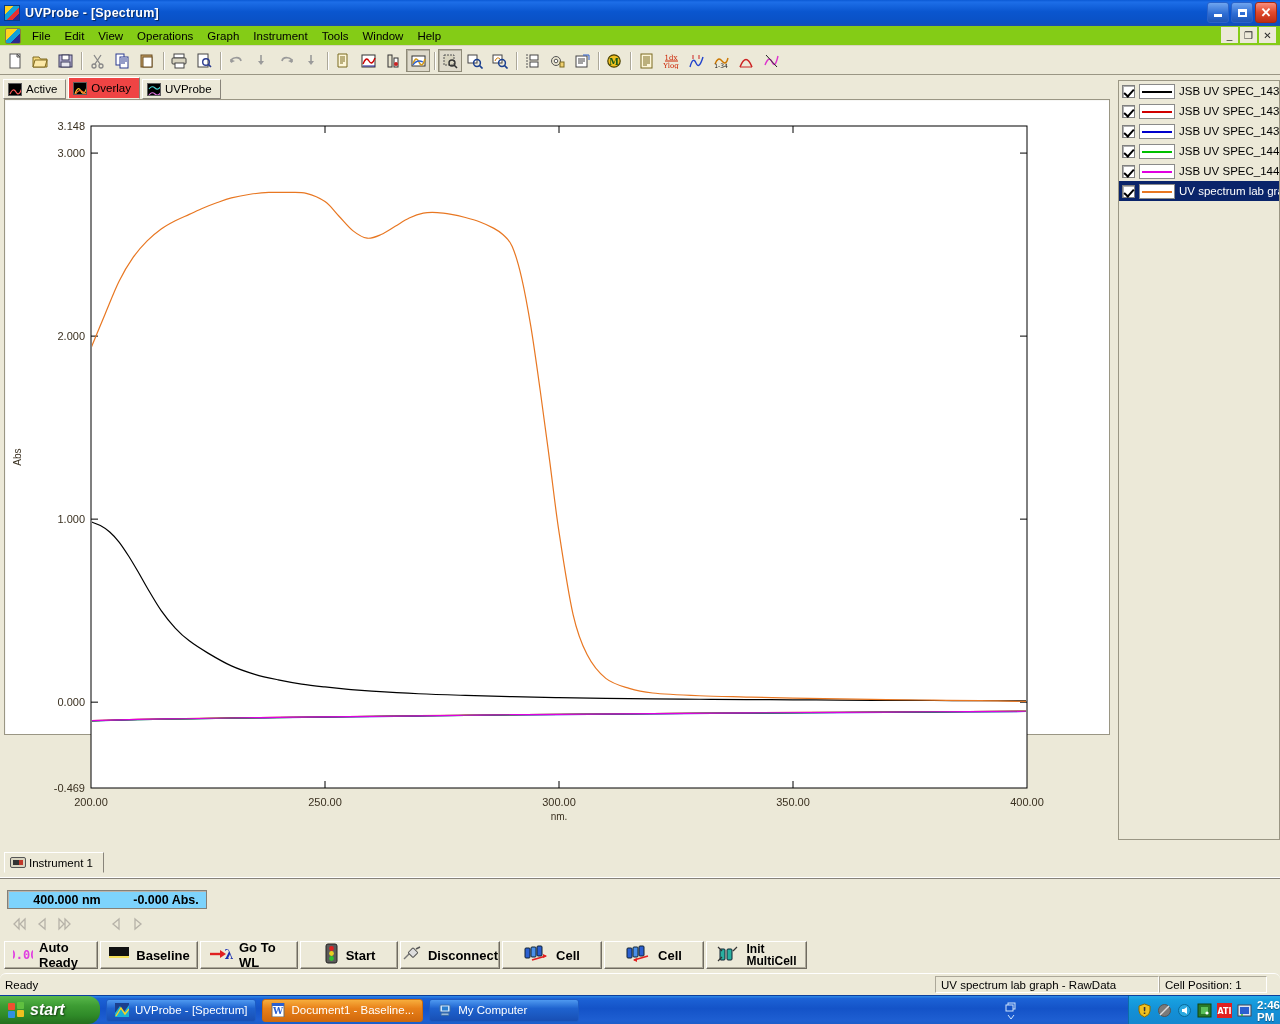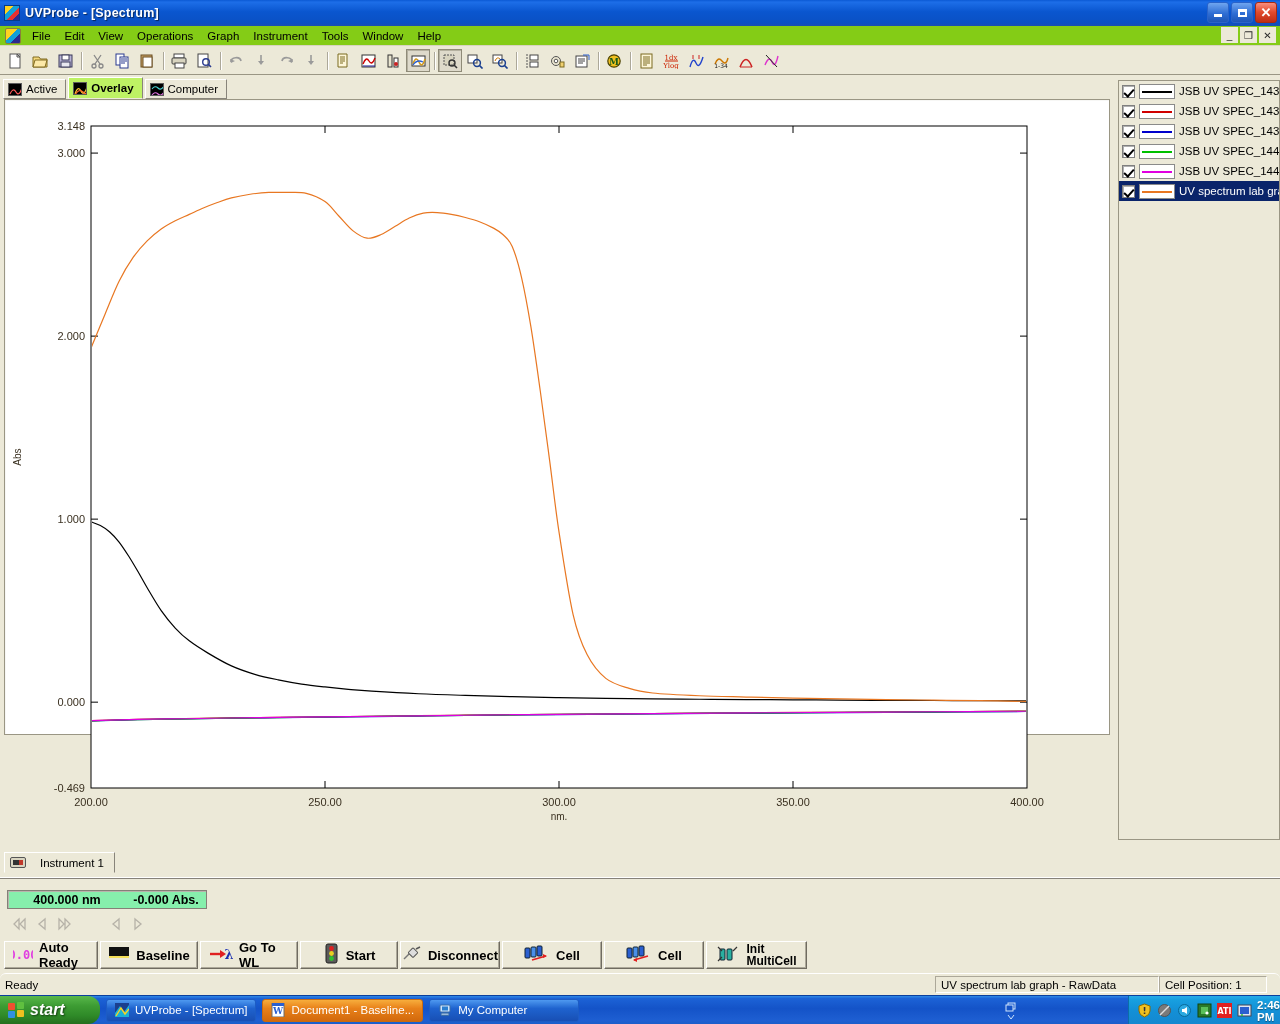--- a/index.html
+++ b/index.html
@@ -93,23 +93,23 @@
   }
   .gtab {
     height: 20px; display: flex; align-items: center; gap: 4px;
     padding: 0 8px 0 4px; font-size: 11.5px;
     background: #ece9d8;
     border-left: 1px solid #fff; border-top: 1px solid #fff;
     border-right: 1px solid #88847a; border-bottom: 1px solid #88847a;
     margin-right: 2px;
   }
   .gtab.active {
-    height: 22px; background: #bef264;
+    height: 22px; background: #ef4444;
     border-bottom: 1px solid #ece9d8;
-    font-weight: bold;
+    font-weight: normal;
   }
   .gtab-ico { width: 14px; height: 13px; background: #000; border: 1px solid #5c5c5c; position: relative; overflow: hidden; }
 
   
   .plotpanel {
     position: absolute; left: 4px; top: 99px; width: 1106px; height: 636px;
     background: #fff;
     border: 1px solid #9a9684;
     box-shadow: inset 1px 1px 0 #f7f7f5;
   }
@@ -144,21 +144,21 @@
   }
   .list-label {
     font-size: 11.5px; color: #000; white-space: nowrap; overflow: hidden;
   }
 
   
   .instrtabs {
     position: absolute; left: 4px; top: 852px; width: 1106px; height: 24px;
   }
   .itab {
-    display: inline-flex; align-items: center; gap: 14px; height: 21px;
+    display: inline-flex; align-items: center; gap: 3px; height: 21px;
     padding: 0 10px 0 5px; font-size: 11.5px; background: #ece9d8;
     border-left: 1px solid #fff; border-top: 1px solid #fff;
     border-right: 1px solid #88847a; border-bottom: 1px solid #ece9d8;
   }
   .itab-ico {
     width: 16px; height: 11px; background: #d8d4c0;
     border: 1px solid #555; border-radius: 2px; position: relative;
   }
   .itab-ico::after {
     content:''; position:absolute; left:2px; top:2px; width:6px; height:5px;
@@ -170,21 +170,21 @@
   }
 
   .sepline {
     position: absolute; left: 0; top: 877px; width: 1280px; height: 2px;
     border-top: 1px solid #fff; border-bottom: 1px solid #86827a;
   }
 
   
   .readout {
     position: absolute; left: 7px; top: 890px; width: 200px; height: 19px;
-    background: #86efac; border: 1px solid #848078;
+    background: #7dd3fc; border: 1px solid #848078;
     box-shadow: inset 1px 1px 0 #b8b4ac;
     display: flex; align-items: center; font-weight: bold; font-size: 12.5px;
   }
   .readout .ro-wl { width: 118px; text-align: center; }
   .readout .ro-abs { flex: 1; text-align: center; }
 
   .navrow {
     position: absolute; left: 10px; top: 913px; width: 240px; height: 22px;
     display: flex; align-items: center; gap: 2px; color: #b6b2a8;
   }
@@ -516,21 +516,21 @@
       <span>Overlay</span>
     </div>
     <div class="gtab">
       <span class="gtab-ico">
         <svg width="14" height="13" viewBox="0 0 14 13">
             <rect width="14" height="13" fill="#000"></rect>
             <path d="M1 5 Q4 1 7 4 T13 2" stroke="#4ad6d6" fill="none" stroke-width="1.1"></path>
             <path d="M1 11 Q4 7 7 10 T13 8" stroke="#e070e0" fill="none" stroke-width="1.1"></path>
           </svg>
       </span>
-      <span>Computer</span>
+      <span>UVProbe</span>
     </div>
   </div>
 
   <div class="plotpanel">
     <svg class="plotsvg" id="plot" width="1104" height="738" viewBox="0 0 1104 738">
         <rect x="86" y="26" width="936" height="662" fill="#fff" stroke="#000" stroke-width="1"></rect>
         <text x="80" y="30" text-anchor="end" font-size="11" font-family="&quot;Liberation Sans&quot;, sans-serif" fill="#3a3020">3.148</text>
         <line x1="86" y1="53.08764169200998" x2="93" y2="53.08764169200998" stroke="#000"></line>
         <line x1="1015" y1="53.08764169200998" x2="1022" y2="53.08764169200998" stroke="#000"></line>
         <text x="80" y="57.08764169200998" text-anchor="end" font-size="11" font-family="&quot;Liberation Sans&quot;, sans-serif" fill="#3a3020">3.000</text>

